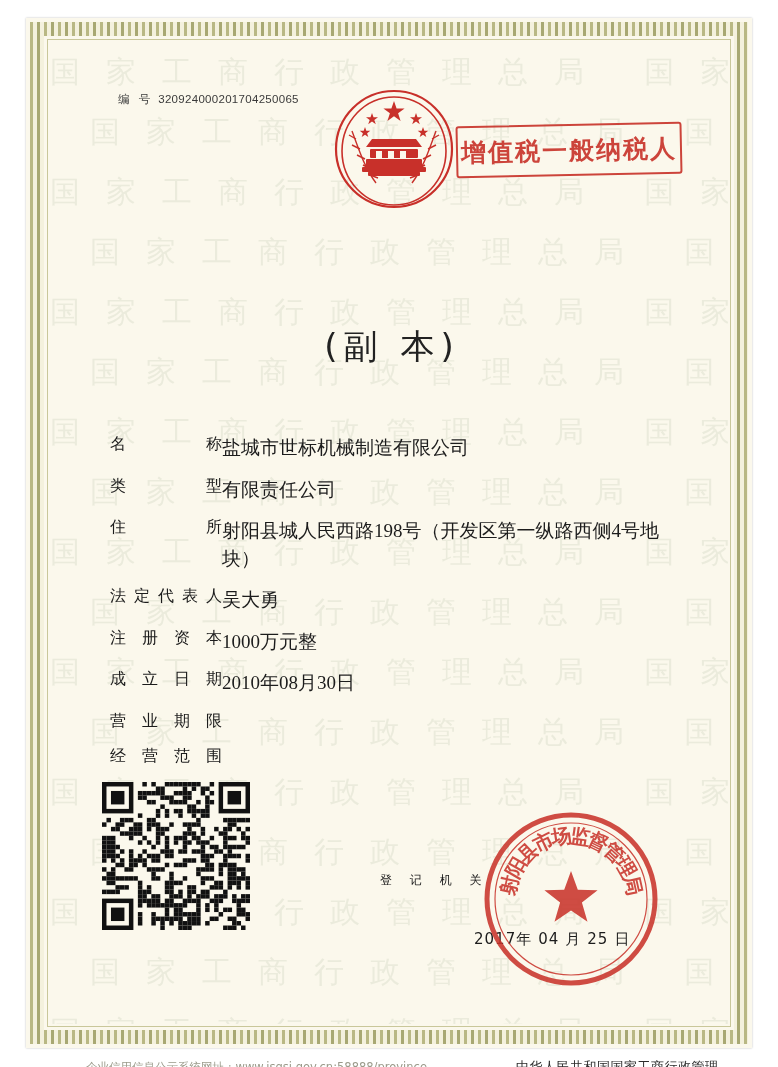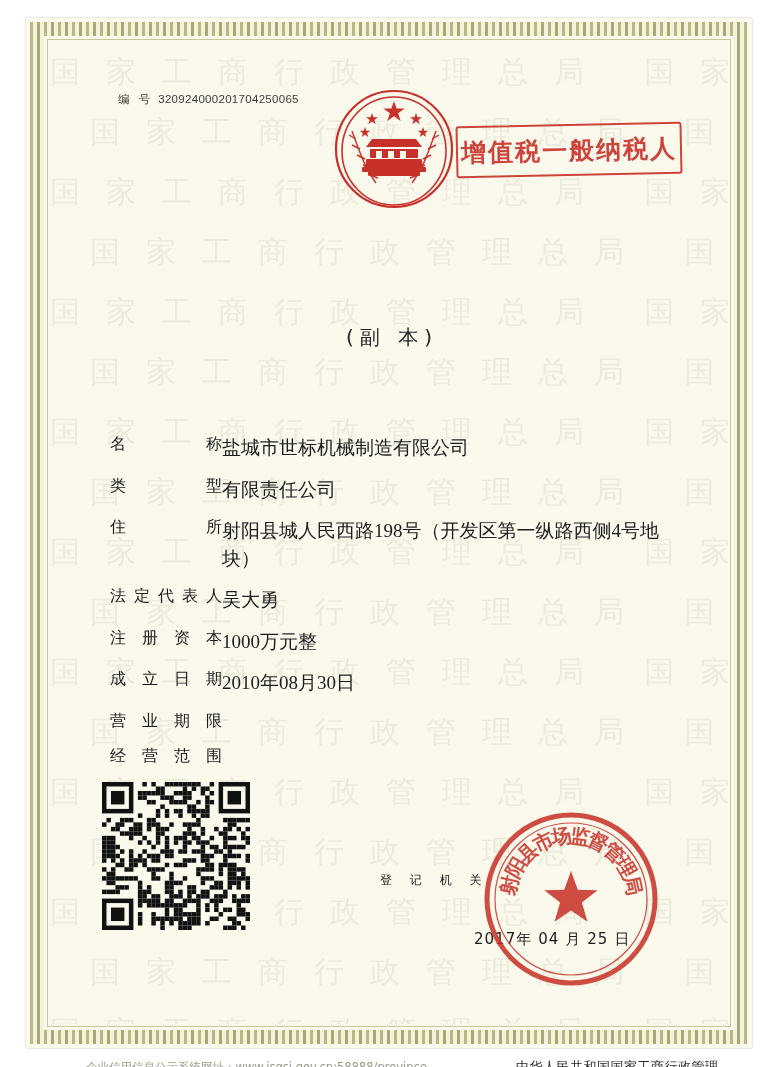--- a/index.html
+++ b/index.html
@@ -153,21 +153,21 @@
     text-indent: 26px;
     color: #1d1d1d;
     font-family: "DejaVu Sans", sans-serif;
   }
   .subtitle {
     position: absolute;
     left: 0;
     top: 282px;
     width: 678px;
     text-align: center;
-    font-size: 20px;
+    font-size: 34px;
     color: #222;
     letter-spacing: 6px;
     text-indent: 6px;
     font-family: "DejaVu Sans", sans-serif;
   }
   .uscc {
     position: absolute;
     left: 0;
     top: 340px;
     width: 678px;

